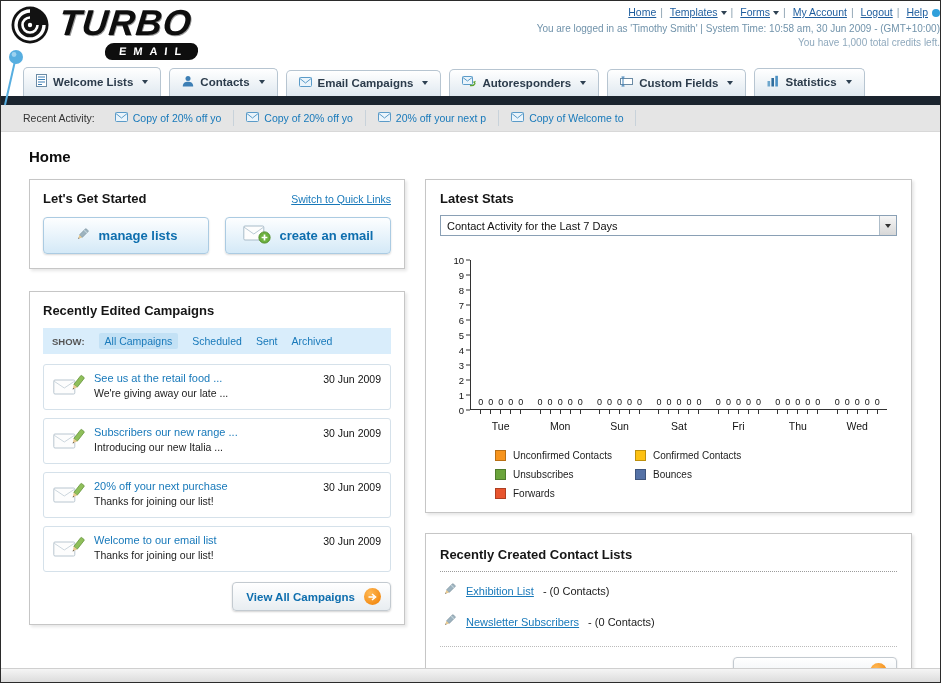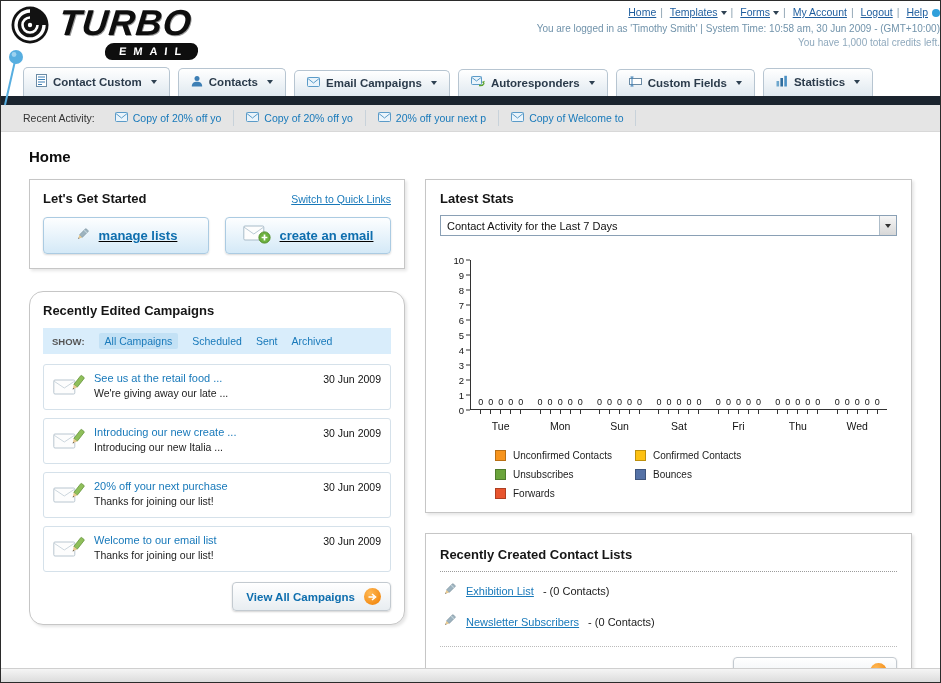--- a/index.html
+++ b/index.html
@@ -38,25 +38,25 @@
   .columns { display:flex; gap:20px; align-items:flex-start; }
   .col-left { width:376px; flex:none; }
   .col-right { flex:1; }
   .panel { background:#fff; border:1px solid #c6c6c6; box-shadow:2px 2px 3px rgba(0,0,0,0.10); }
   .panel-title { font-size:13px; font-weight:bold; color:#161616; }
   .link { color:#1879ba; font-size:10.5px; text-decoration:underline; cursor:pointer; }
 
   
   .gs-panel { padding:11px 13px 14px; }
   .gs-head { display:flex; justify-content:space-between; align-items:center; }
-  .gs-buttons { display:flex; gap:16px; margin-top:11px;text-decoration:underline; }
+  .gs-buttons { display:flex; gap:16px; margin-top:11px; }
   .big-btn { flex:1; display:flex; align-items:center; justify-content:center; gap:9px; height:37px; background:linear-gradient(#fdfeff,#d4e9f7); border:1px solid #abcbe2; border-radius:4px; font-size:13px; font-weight:bold; color:#0e6eae; cursor:pointer; box-shadow:0 1px 2px rgba(0,0,0,0.15); }
 
   
-  .camp-panel { margin-top:22px; padding:11px 13px 13px;border-radius:14px; }
+  .camp-panel { margin-top:22px; padding:11px 13px 13px; }
   .filter-bar { margin-top:10px; background:#d9edfb; padding:5px 9px; display:flex; align-items:center; gap:14px; font-size:10.5px; }
   .show-label { font-size:9.5px; font-weight:bold; color:#555; }
   .filter-link { color:#1879ba; cursor:pointer; }
   .filter-link.active { background:#c3e1f5; padding:2px 6px; border-radius:2px; }
   .camp-list { margin-top:10px; }
   .camp-item { position:relative; border:1px solid #d5e1ea; border-radius:3px; padding:7px 9px 8px 50px; margin-bottom:8px; min-height:46px; cursor:pointer; background:#fff; }
   .camp-icon { position:absolute; left:9px; top:9px; }
   .camp-title { font-size:11px; color:#1879ba; }
   .camp-sub { font-size:10.5px; color:#1c1c1c; margin-top:3px; }
   .camp-date { position:absolute; right:9px; top:8px; font-size:10.5px; color:#111; }
@@ -201,21 +201,21 @@
       <div class="session-line">You are logged in as 'Timothy Smith' | System Time: 10:58 am, 30 Jun 2009 - (GMT+10:00)</div>
       <div class="credits-line">You have 1,000 total credits left.</div>
     </div>
   </div>
 
   <nav class="tabs">
     <div class="tab">
       <span><svg width="11" height="13">
             <use href="#i-list"></use>
           </svg></span>
-      <span>Contact Custom</span>
+      <span>Welcome Lists</span>
         <span class="tri-down"></span>
     </div>
     <div class="tab">
       <span><svg width="12" height="12">
             <use href="#i-person"></use>
           </svg></span>
       <span>Contacts</span>
         <span class="tri-down"></span>
     </div>
     <div class="tab">
@@ -322,21 +322,21 @@
                   </svg></span>
               <div class="camp-title">See us at the retail food ...</div>
               <div class="camp-sub">We're giving away our late ...</div>
               <span class="camp-date">30 Jun 2009</span>
             </div>
 
             <div class="camp-item">
               <span class="camp-icon"><svg width="32" height="24">
                     <use href="#i-env-pencil"></use>
                   </svg></span>
-              <div class="camp-title">Introducing our new create ...</div>
+              <div class="camp-title">Subscribers our new range ...</div>
               <div class="camp-sub">Introducing our new Italia ...</div>
               <span class="camp-date">30 Jun 2009</span>
             </div>
 
             <div class="camp-item">
               <span class="camp-icon"><svg width="32" height="24">
                     <use href="#i-env-pencil"></use>
                   </svg></span>
               <div class="camp-title">20% off your next purchase</div>
               <div class="camp-sub">Thanks for joining our list!</div>

